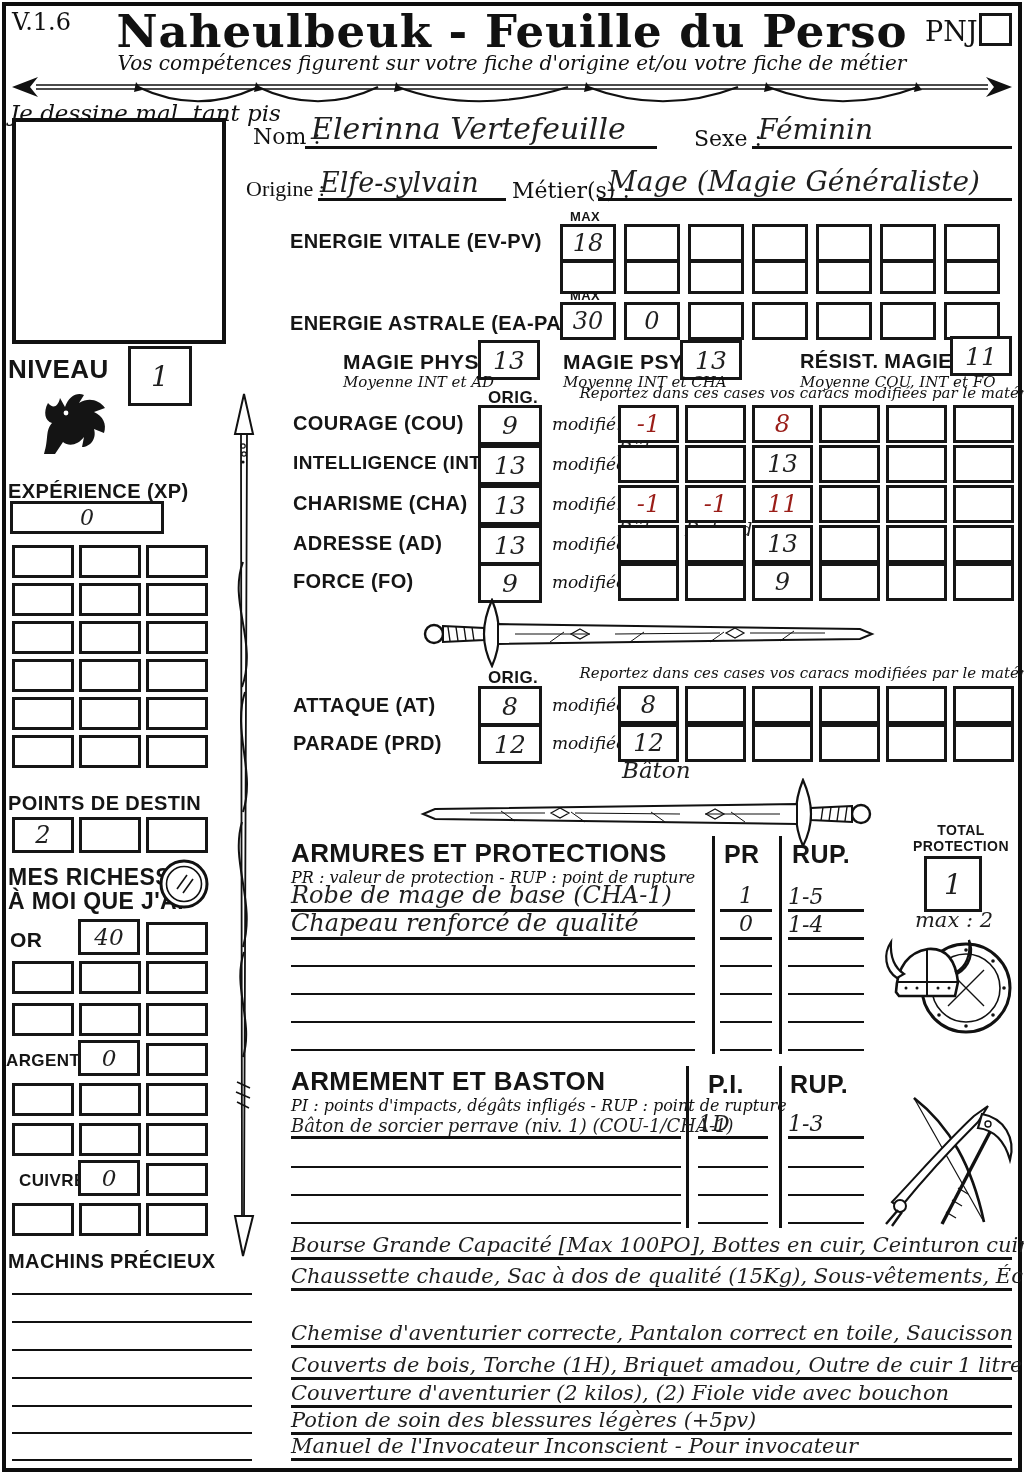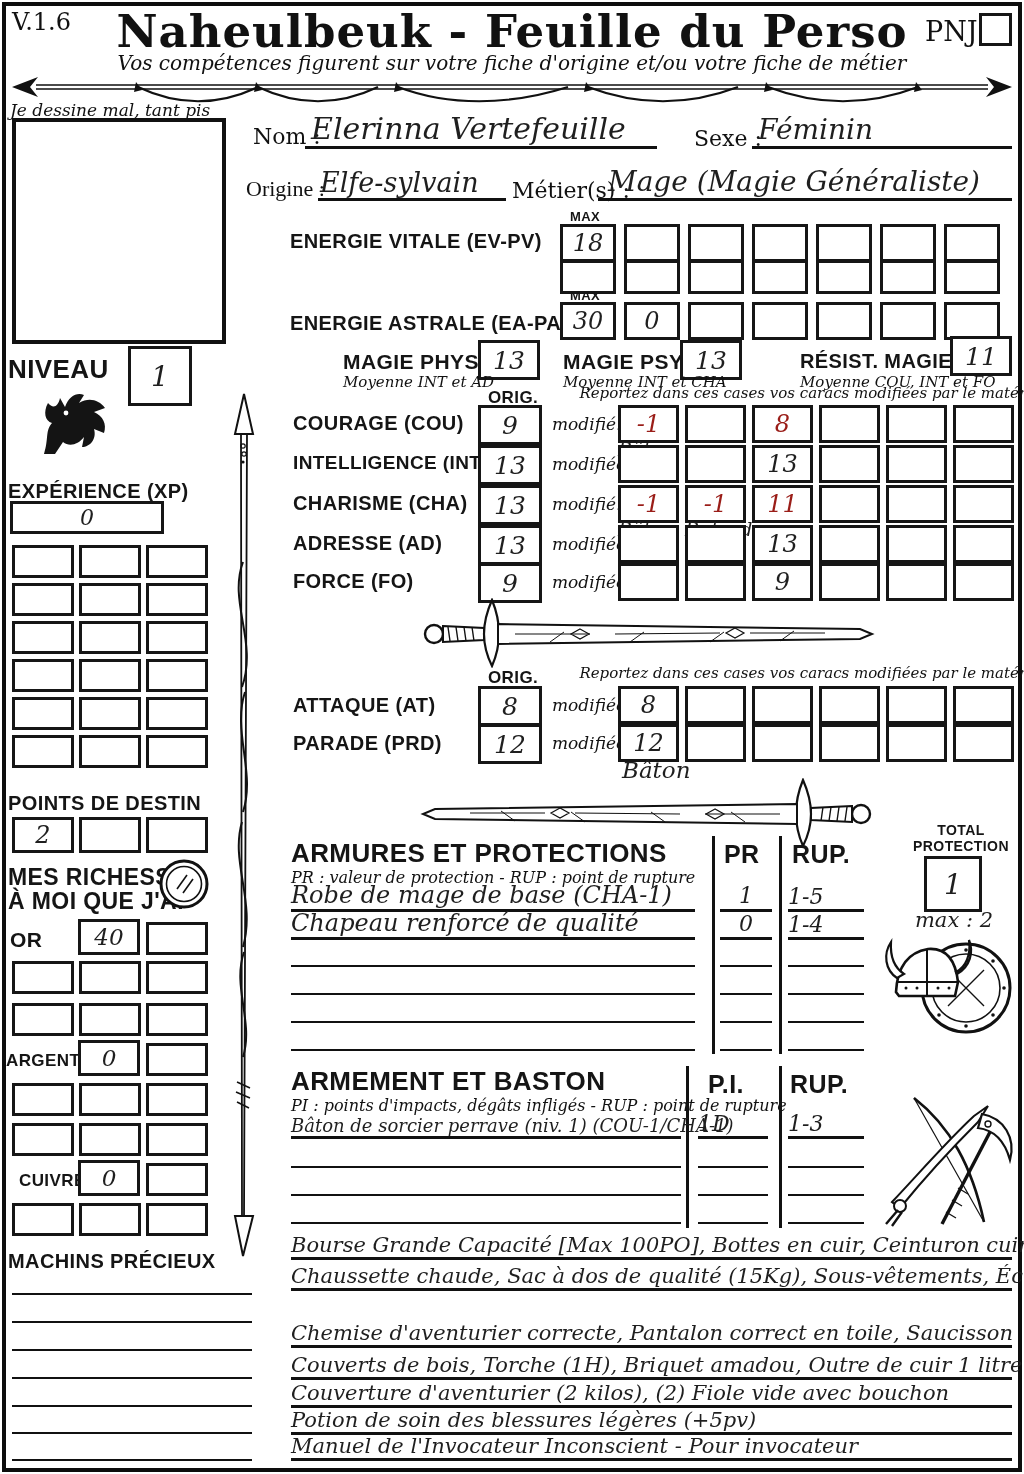--- a/index.html
+++ b/index.html
@@ -39,21 +39,21 @@
   <div class="abs cal ctext" style="left:132px;top:50px;width:760px;height:26px;font-size:20px;">Vos compétences figurent sur votre fiche d'origine et/ou votre fiche de métier</div>
 
   <svg class="abs" style="left:8px;top:70px;" width="1008" height="36" viewBox="0 0 1008 36">
     <path d="M28,15 L980,15 M28,19 L980,19" stroke="#111" stroke-width="1.6" fill="none"></path>
     <path d="M4,17 L30,7 L22,17 L30,27 Z" fill="#111"></path>
     <path d="M1004,17 L978,7 L986,17 L978,27 Z" fill="#111"></path>
     <path d="M130,17 C170,36 210,36 250,17 M250,17 C290,36 330,36 370,17 M390,17 C440,36 500,36 560,17 M580,17 C630,36 680,36 730,17 M760,17 C810,36 860,36 910,17" stroke="#111" stroke-width="2.2" fill="none"></path>
     <path d="M128,12 l6,8 -8,2 Z M248,12 l6,8 -8,2 Z M388,12 l6,8 -8,2 Z M578,12 l6,8 -8,2 Z M758,12 l6,8 -8,2 Z M908,12 l6,8 -8,2 Z" fill="#111"></path>
   </svg>
 
-  <span class="cal abs" style="left:10px;top:100px;font-size:17px;">Je dessine mal, tant pis</span>
+  <span class="cal abs" style="left:10px;top:100px;font-size:23px;">Je dessine mal, tant pis</span>
   <div class="abs" style="left:12px;top:118px;width:206px;height:218px;border:4px solid #111;background:#fff;"></div>
 
   <span class="lbl abs" style="left:8px;top:354px;font-size:26px;">NIVEAU</span>
   <div class="box" style="left:128px;top:346px;width:58px;height:54px;">
     <span class="hw" style="font-size:28px;">1</span>
   </div>
 
   <svg class="abs" style="left:36px;top:386px;" width="78" height="74" viewBox="0 0 78 74">
     <path fill="#141414" d="M8,68 C13,52 9,45 16,37 C9,35 7,26 12,17 C17,23 22,21 24,12 L29,21 C33,10 41,6 48,9 L43,17 C53,11 63,14 69,22 L58,26 C67,30 71,38 68,47 L58,43 C61,53 54,61 46,61 L48,51 C42,59 33,61 27,56 L19,68 Z"></path>
     <circle cx="30" cy="27" r="2.4" fill="#fff"></circle>

